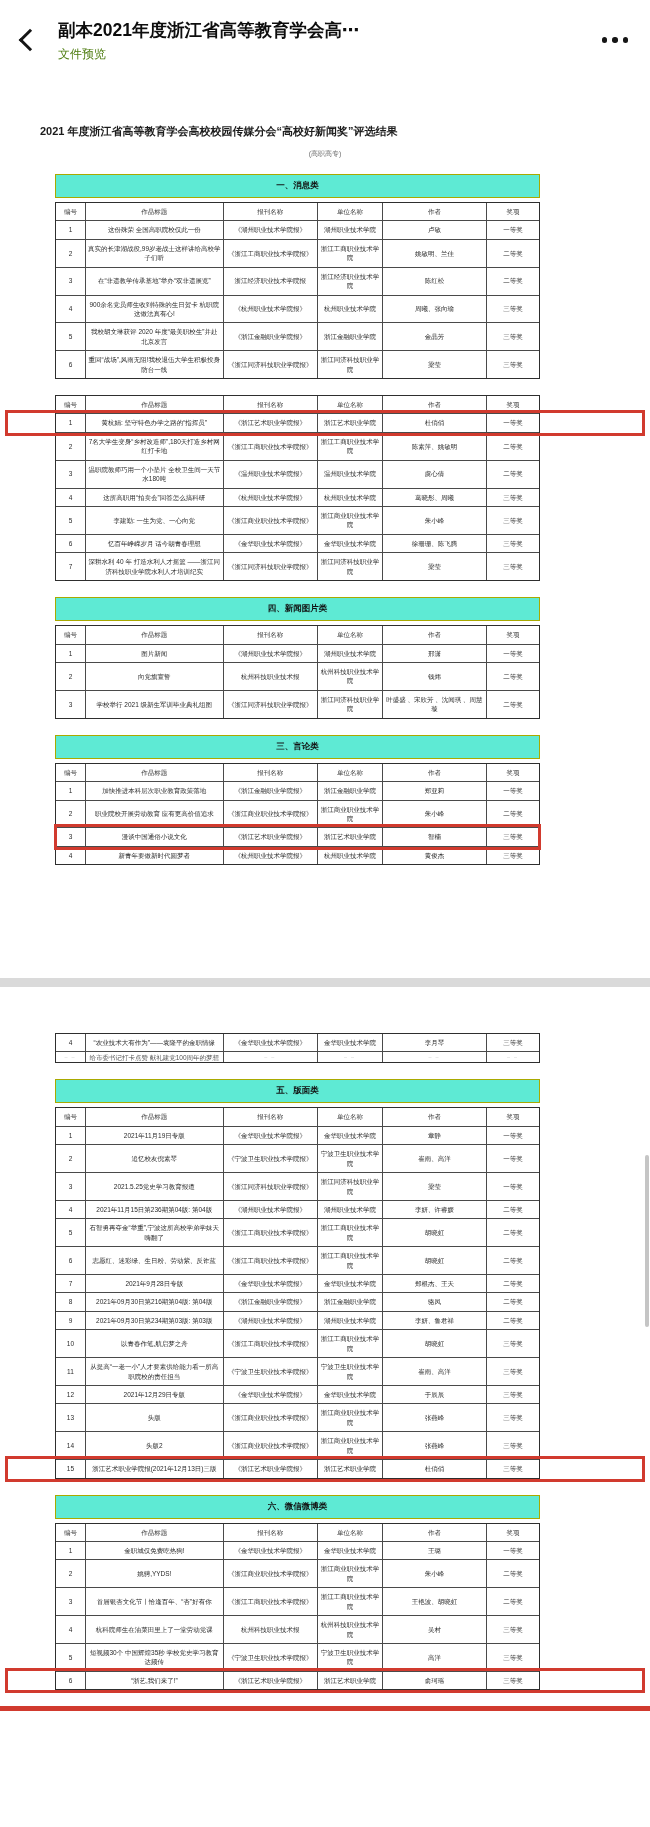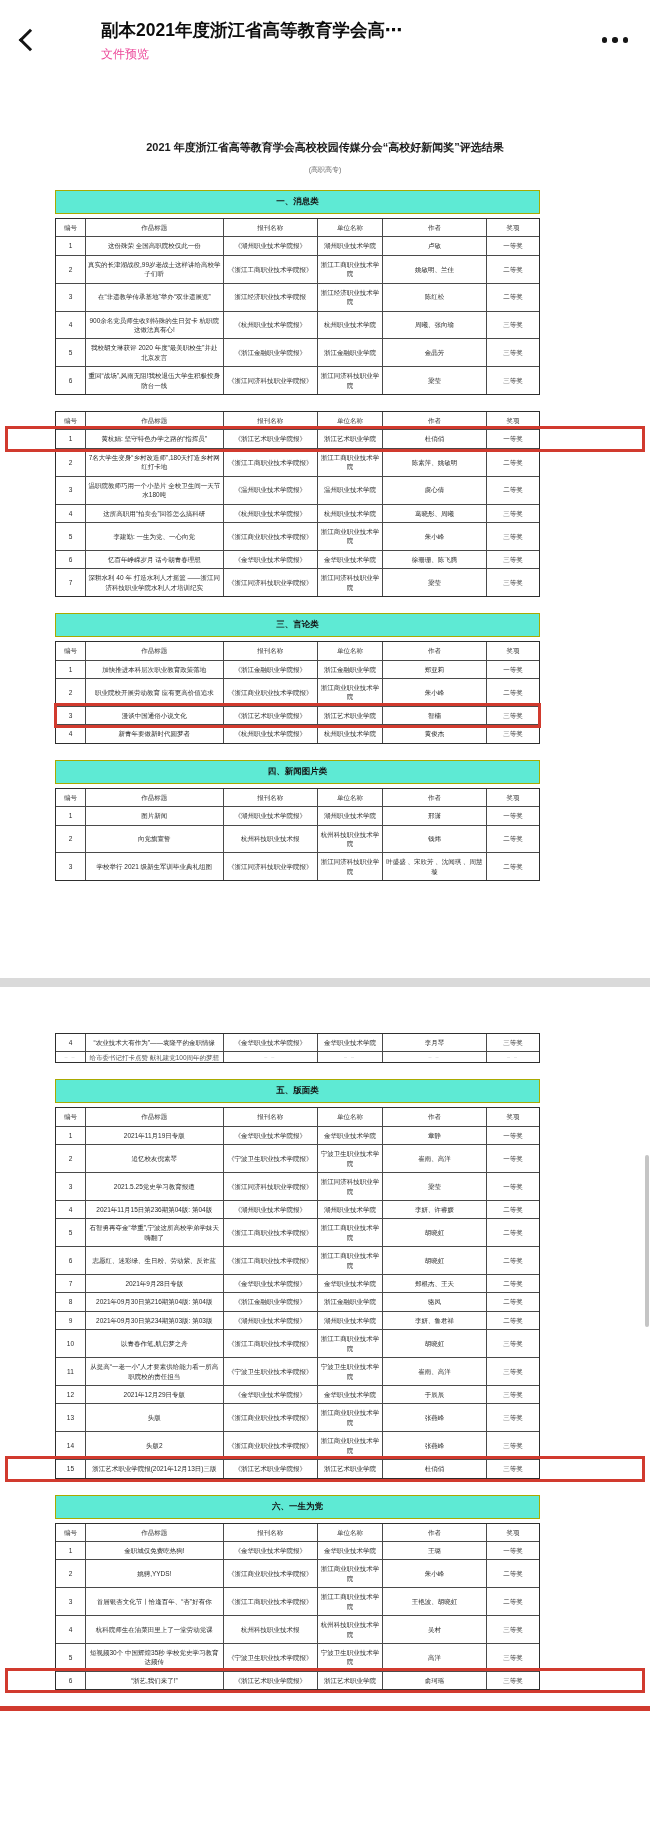--- a/index.html
+++ b/index.html
@@ -1,33 +1,33 @@
 <!DOCTYPE html>
 <html><head>
 <meta charset="utf-8">
 <style>
   html,body{margin:0;padding:0;background:#fff;}
   .screen{position:relative;width:650px;height:1827px;background:#fff;overflow:hidden;
     font-family:"Liberation Sans","DejaVu Sans",sans-serif;color:#222;}
   
-  .topbar{position:absolute;top:0;left:0;right:0;height:80px;background:#fff;display:flex;align-items:center;padding:0 20px;box-sizing:border-box;z-index:20;gap:43px;}
+  .topbar{position:absolute;top:0;left:0;right:0;height:80px;background:#fff;display:flex;align-items:center;padding:0 20px;box-sizing:border-box;z-index:20;}
   .back{width:34px;height:40px;display:flex;align-items:center;}
   .chev{width:13px;height:13px;border-left:3px solid #151515;border-bottom:3px solid #151515;transform:rotate(45deg);margin-left:2px;}
   .titles{flex:1;min-width:0;padding-left:4px;}
   .bar-title{font-size:17.5px;font-weight:700;color:#0d0d0d;white-space:nowrap;overflow:hidden;}
-  .bar-sub{font-size:12px;color:#ec4899;margin-top:4px;}
+  .bar-sub{font-size:12px;color:#4d7c0f;margin-top:4px;}
   .menu{display:flex;gap:5px;padding:8px 2px;align-items:center;}
   .menu i{width:5.5px;height:5.5px;border-radius:50%;background:#151515;}
   
   .doc{position:absolute;top:80px;left:0;right:0;}
   .page{position:relative;background:#fff;box-sizing:border-box;}
   .page-1{height:898px;overflow:hidden;padding-top:44px;}
   .gapband{height:9px;background:#dadada;}
   .page-2{height:1060px;overflow:hidden;padding-top:42px;}
-  .doc-title{text-align:center;font-size:11px;font-weight:700;color:#1c1c1c;margin:16px 40px 10px;}
+  .doc-title{text-align:left;font-size:11px;font-weight:700;color:#1c1c1c;margin:0 40px 10px;}
   .doc-sub{text-align:center;font-size:7px;color:#6f6f6f;margin-bottom:15px;}
   .sec{margin:0 110px 16px 55px;}
   .sec-bar{background:#5eead4;border:1px solid #a9a900;font-weight:700;font-size:8.5px;text-align:center;padding:5px 0;color:#111;}
   .tbl{border:1.2px solid #2e2e2e;margin-top:4px;background:#fff;}
   .row{display:grid;grid-template-columns:6% 28.5% 19.5% 13.5% 21.5% 11%;position:relative;}
   .row + .row{border-top:1px solid #4a4a4a;}
   .cell{border-left:1px solid #4a4a4a;font-size:6.5px;line-height:1.45;display:flex;align-items:center;justify-content:center;
     text-align:center;padding:4px 2px;box-sizing:border-box;min-height:13px;word-break:break-all;color:#2a2a2a;}
   .cell:first-child{border-left:none;}
   .row.head .cell{min-height:15px;color:#3a3a3a;}
@@ -191,99 +191,99 @@
                 <div class="cell">7</div>
                 <div class="cell">深耕水利 40 年 打造水利人才摇篮 ——浙江同济科技职业学院水利人才培训纪实</div>
                 <div class="cell">《浙江同济科技职业学院报》</div>
                 <div class="cell">浙江同济科技职业学院</div>
                 <div class="cell">梁莹</div>
                 <div class="cell">三等奖</div>
               </div>
             </div>
           </div>
           <div class="sec">
-            <div class="sec-bar">三、言论类</div>
+            <div class="sec-bar">四、新闻图片类</div>
             <div class="tbl">
               <div class="row head">
                 <div class="cell">编号</div>
                 <div class="cell">作品标题</div>
                 <div class="cell">报刊名称</div>
                 <div class="cell">单位名称</div>
                 <div class="cell">作者</div>
                 <div class="cell">奖项</div>
               </div>
               <div class="row">
                 <div class="cell">1</div>
-                <div class="cell">加快推进本科层次职业教育政策落地</div>
-                <div class="cell">《浙江金融职业学院报》</div>
-                <div class="cell">浙江金融职业学院</div>
-                <div class="cell">郑亚莉</div>
+                <div class="cell">图片新闻</div>
+                <div class="cell">《湖州职业技术学院报》</div>
+                <div class="cell">湖州职业技术学院</div>
+                <div class="cell">邢潇</div>
                 <div class="cell">一等奖</div>
               </div>
               <div class="row">
                 <div class="cell">2</div>
-                <div class="cell">职业院校开展劳动教育 应有更高价值追求</div>
-                <div class="cell">《浙江商业职业技术学院报》</div>
-                <div class="cell">浙江商业职业技术学院</div>
-                <div class="cell">朱小峰</div>
+                <div class="cell">向党旗宣誓</div>
+                <div class="cell">杭州科技职业技术报</div>
+                <div class="cell">杭州科技职业技术学院</div>
+                <div class="cell">钱炜</div>
                 <div class="cell">二等奖</div>
               </div>
               <div class="row">
                 <div class="cell">3</div>
-                <div class="cell">漫谈中国通俗小说文化</div>
-                <div class="cell">《浙江艺术职业学院报》</div>
-                <div class="cell">浙江艺术职业学院</div>
-                <div class="cell">智楠</div>
-                <div class="cell">三等奖</div>
-                <div class="hl inner"></div>
-              </div>
-              <div class="row">
-                <div class="cell">4</div>
-                <div class="cell">新青年要做新时代圆梦者</div>
-                <div class="cell">《杭州职业技术学院报》</div>
-                <div class="cell">杭州职业技术学院</div>
-                <div class="cell">黄俊杰</div>
-                <div class="cell">三等奖</div>
-              </div>
-            </div>
-          </div>
-          <div class="sec">
-            <div class="sec-bar">四、新闻图片类</div>
+                <div class="cell">学校举行 2021 级新生军训毕业典礼组图</div>
+                <div class="cell">《浙江同济科技职业学院报》</div>
+                <div class="cell">浙江同济科技职业学院</div>
+                <div class="cell">叶盛盛 、宋欣芳 、沈闻琪 、周慧璇</div>
+                <div class="cell">二等奖</div>
+              </div>
+            </div>
+          </div>
+          <div class="sec">
+            <div class="sec-bar">三、言论类</div>
             <div class="tbl">
               <div class="row head">
                 <div class="cell">编号</div>
                 <div class="cell">作品标题</div>
                 <div class="cell">报刊名称</div>
                 <div class="cell">单位名称</div>
                 <div class="cell">作者</div>
                 <div class="cell">奖项</div>
               </div>
               <div class="row">
                 <div class="cell">1</div>
-                <div class="cell">图片新闻</div>
-                <div class="cell">《湖州职业技术学院报》</div>
-                <div class="cell">湖州职业技术学院</div>
-                <div class="cell">邢潇</div>
+                <div class="cell">加快推进本科层次职业教育政策落地</div>
+                <div class="cell">《浙江金融职业学院报》</div>
+                <div class="cell">浙江金融职业学院</div>
+                <div class="cell">郑亚莉</div>
                 <div class="cell">一等奖</div>
               </div>
               <div class="row">
                 <div class="cell">2</div>
-                <div class="cell">向党旗宣誓</div>
-                <div class="cell">杭州科技职业技术报</div>
-                <div class="cell">杭州科技职业技术学院</div>
-                <div class="cell">钱炜</div>
+                <div class="cell">职业院校开展劳动教育 应有更高价值追求</div>
+                <div class="cell">《浙江商业职业技术学院报》</div>
+                <div class="cell">浙江商业职业技术学院</div>
+                <div class="cell">朱小峰</div>
                 <div class="cell">二等奖</div>
               </div>
               <div class="row">
                 <div class="cell">3</div>
-                <div class="cell">学校举行 2021 级新生军训毕业典礼组图</div>
-                <div class="cell">《浙江同济科技职业学院报》</div>
-                <div class="cell">浙江同济科技职业学院</div>
-                <div class="cell">叶盛盛 、宋欣芳 、沈闻琪 、周慧璇</div>
-                <div class="cell">二等奖</div>
+                <div class="cell">漫谈中国通俗小说文化</div>
+                <div class="cell">《浙江艺术职业学院报》</div>
+                <div class="cell">浙江艺术职业学院</div>
+                <div class="cell">智楠</div>
+                <div class="cell">三等奖</div>
+                <div class="hl inner"></div>
+              </div>
+              <div class="row">
+                <div class="cell">4</div>
+                <div class="cell">新青年要做新时代圆梦者</div>
+                <div class="cell">《杭州职业技术学院报》</div>
+                <div class="cell">杭州职业技术学院</div>
+                <div class="cell">黄俊杰</div>
+                <div class="cell">三等奖</div>
               </div>
             </div>
           </div>
         </div>
     </div>
     <div class="gapband"></div>
     <div class="page page-2">
       <div>
           <div class="sec">
             <div class="tbl">
@@ -433,21 +433,21 @@
                 <div class="cell">浙江艺术职业学院报(2021年12月13日)三版</div>
                 <div class="cell">《浙江艺术职业学院报》</div>
                 <div class="cell">浙江艺术职业学院</div>
                 <div class="cell">杜俏俏</div>
                 <div class="cell">三等奖</div>
                 <div class="hl wide"></div>
               </div>
             </div>
           </div>
           <div class="sec">
-            <div class="sec-bar">六、一生为党</div>
+            <div class="sec-bar">六、微信微博类</div>
             <div class="tbl">
               <div class="row head">
                 <div class="cell">编号</div>
                 <div class="cell">作品标题</div>
                 <div class="cell">报刊名称</div>
                 <div class="cell">单位名称</div>
                 <div class="cell">作者</div>
                 <div class="cell">奖项</div>
               </div>
               <div class="row">

